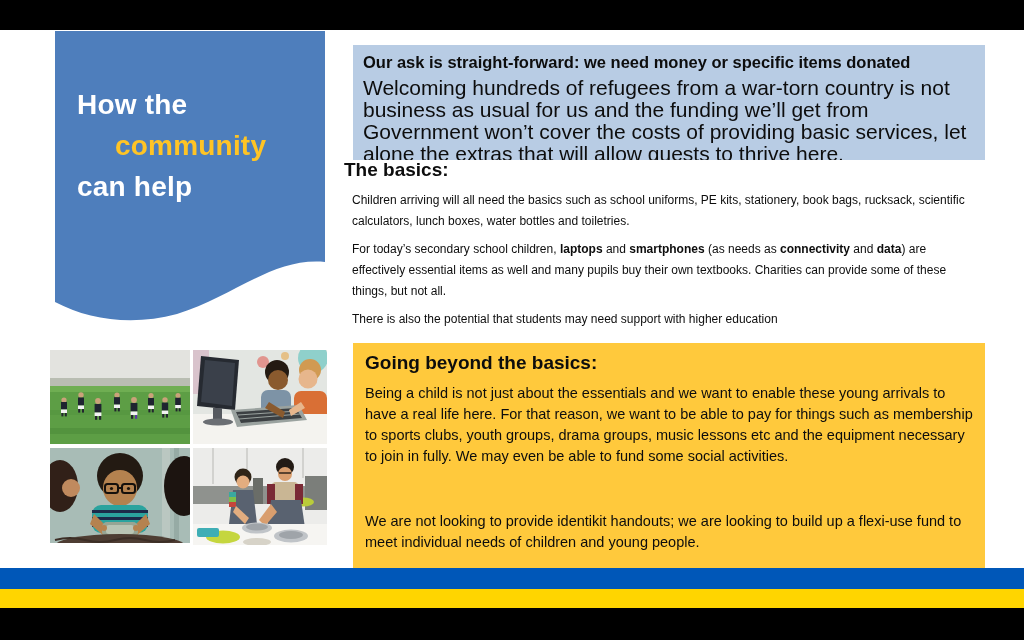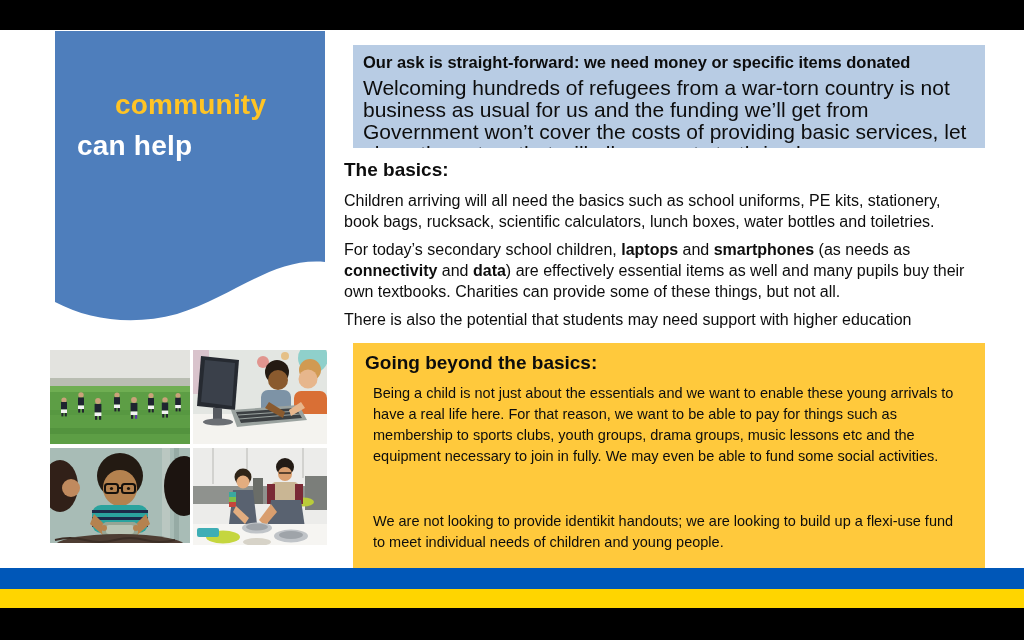--- a/index.html
+++ b/index.html
@@ -16,33 +16,33 @@
   .stripe.blue{top:568px;height:21px;background:var(--ukraine_blue,#0057b8);}
   .stripe.yellow{top:589px;height:19px;background:var(--ukraine_yellow,#ffd500);}
 
   .wave-shape{position:absolute;left:55px;top:31px;width:270px;height:292px;}
 
   .slide-title{position:absolute;left:77px;top:84px;width:240px;
     font-size:28px;font-weight:700;line-height:41px;letter-spacing:.2px;}
   .slide-title .t-white{color:#ffffff;}
   .slide-title .t-yellow{color:var(--title_yellow,#ffc425);margin-left:38px;}
 
-  .ask-box{position:absolute;left:353px;top:45px;width:632px;height:103px;
+  .ask-box{position:absolute;left:353px;top:45px;width:632px;height:115px;
     background:var(--ask_box_bg,#b8cce4);box-sizing:border-box;padding:7px 10px 6px 10px;overflow:hidden;}
   .ask-box .h{font-size:16.5px;font-weight:700;margin:0 0 4px 0;line-height:21px;}
   .ask-box .b{font-size:21px;line-height:22px;}
 
   .basics{position:absolute;left:344px;top:158px;width:630px;}
   .basics .h{font-size:19px;font-weight:700;margin:0 0 8px 0;line-height:24px;}
-  .basics p{font-size:16px;line-height:21px;margin:0 0 7px 0;}
+  .basics p{font-size:12px;line-height:21px;margin:0 0 7px 8px;}
 
   .beyond-box{position:absolute;left:353px;top:343px;width:632px;height:263px;
     background:var(--beyond_box_bg,#ffc93c);box-sizing:border-box;padding:8px 12px;overflow:hidden;}
   .beyond-box .h{font-size:19px;font-weight:700;margin:0 0 8px 0;line-height:24px;}
-  .beyond-box p{font-size:14.5px;line-height:21px;margin:8px;}
+  .beyond-box p{font-size:14.5px;line-height:21px;margin:0;}
   .beyond-box p.first{margin-bottom:44px;}
 
   .collage{position:absolute;left:50px;top:350px;width:277px;height:196px;}
   .collage .ph{position:absolute;display:block;}
   .ph.p1{left:0;top:0;width:140px;height:94px;}
   .ph.p2{left:143px;top:0;width:134px;height:94px;}
   .ph.p3{left:0;top:98px;width:140px;height:95px;}
   .ph.p4{left:143px;top:98px;width:134px;height:97px;}
 </style>
 </head>
@@ -50,20 +50,21 @@
 
 <div class="stage">
 
   <div class="letterbox top"></div>
 
   <svg class="wave-shape" viewBox="0 0 270 292" aria-hidden="true">
     <path d="M0 0 H270 V231 C218 226 178 266 122 283 C78 295 34 289 0 271 Z" fill="var(--accent_blue,#4e7ebc)"></path>
   </svg>
 
   <div class="slide-title">
+    <div class="t-white">How the</div>
     <div class="t-yellow">community</div>
     <div class="t-white">can help</div>
   </div>
 
   <div class="ask-box">
     <div class="h">Our ask is straight-forward: we need money or specific items donated</div>
     <div class="b">Welcoming hundreds of refugees from a war-torn country is not business as usual for us and the funding we’ll get from Government won’t cover the costs of providing basic services, let alone the extras that will allow guests to thrive here.</div>
   </div>
 
   <div class="basics">

